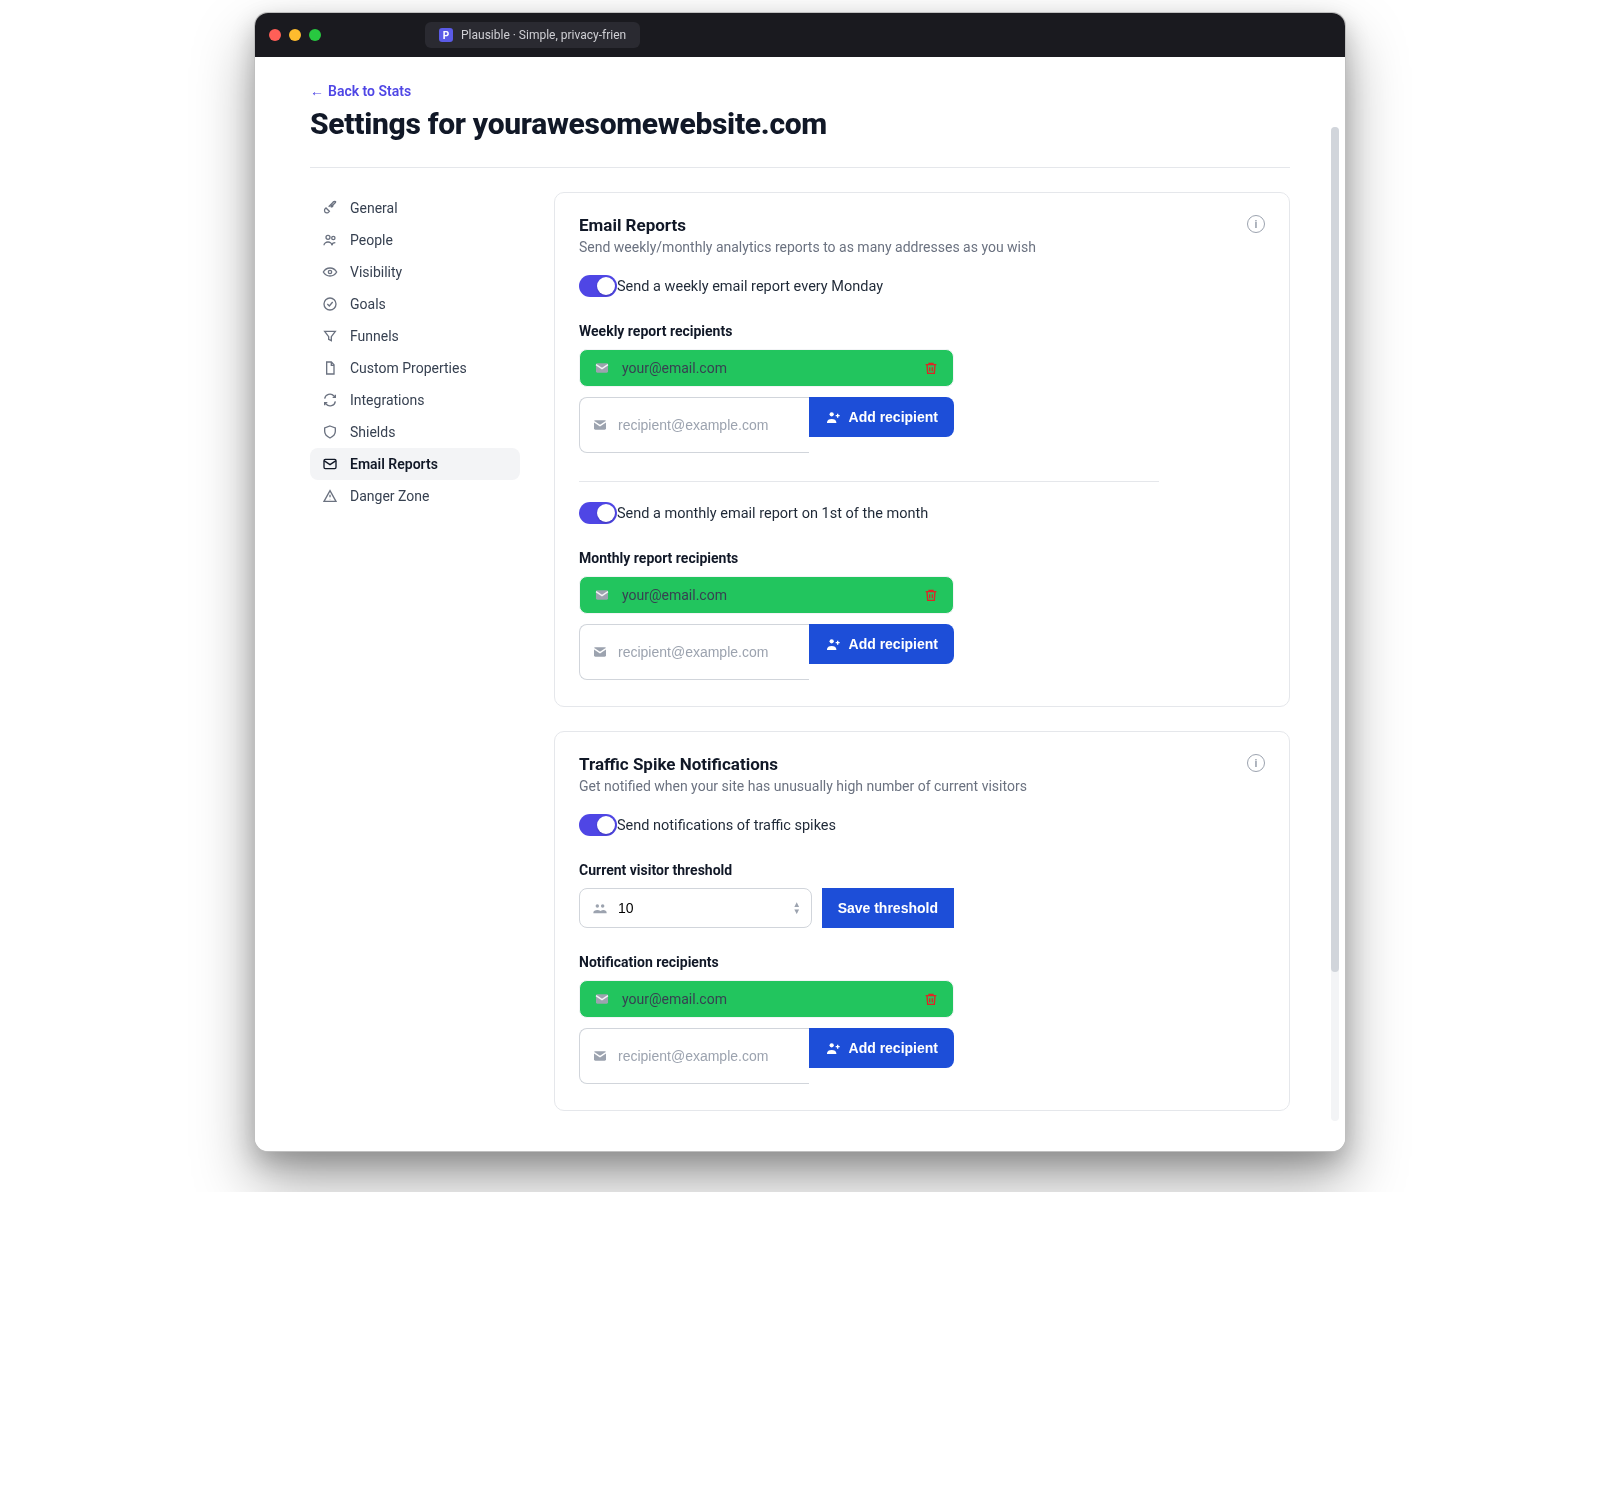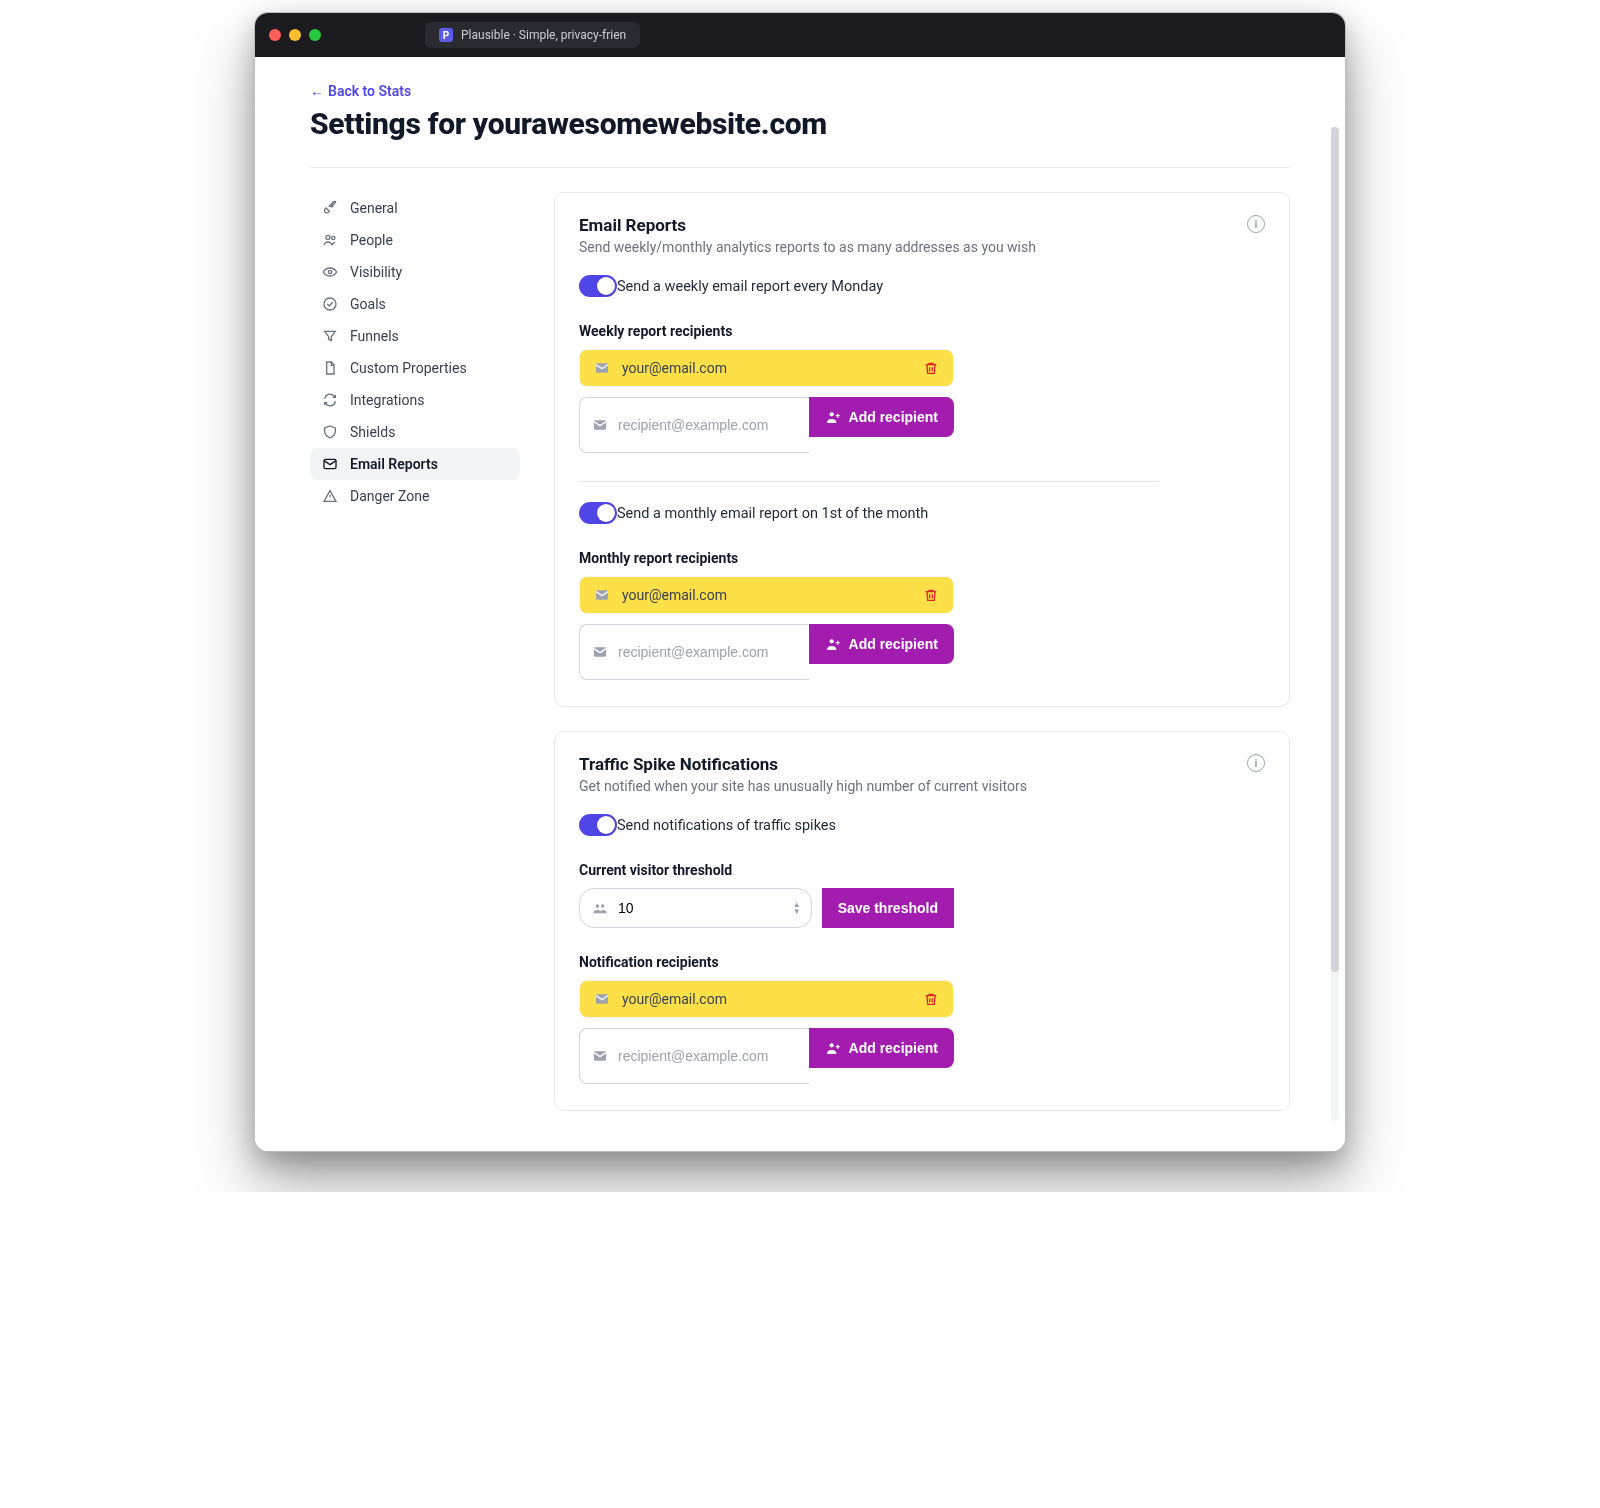--- a/index.html
+++ b/index.html
@@ -103,51 +103,51 @@
   .toggle .knob {
     position:absolute; top:2px; right:2px;
     width:18px; height:18px; border-radius:50%; background:#fff;
     box-shadow:0 1px 2px rgba(0,0,0,.2);
   }
   .toggle-label { font-size:14.5px; color:#1f2937; }
   .section-label { font-size:14px; font-weight:700; color:#111827; margin-top:26px; }
   .recipient-block { margin-top:10px; }
   .recipient-pill {
     display:flex; align-items:flex-start; gap:12px;
-    background:#fde047; border:1px solid #f3f4f6;
+    background:#22c55e; border:1px solid #f3f4f6;
     border-radius:8px; padding:10px 14px;
     max-width:375px;
   }
   .recipient-pill .mail-ic { color:#6b7280; display:inline-flex; }
   .recipient-pill .email { font-size:14px; color:#374151; flex:1; }
   .recipient-pill .trash { color:#dc2626; cursor:pointer; display:inline-flex;}
   .input-row { display:flex; margin-top:10px; max-width:375px; }
   .input-wrap {
     flex:1; display:flex; align-items:center; gap:10px;
     border:1px solid #d1d5db; border-right:none;
     border-radius:8px 0 0 8px; padding:0 12px; height:56px;
     background:#fff;
   }
   .input-wrap input {
     border:none; outline:none; font-size:14px; color:#111827; width:100%;
     background:transparent;
   }
   .input-wrap input::placeholder { color:#9ca3af; }
   .btn {
-    background:#a21caf; color:#fff; border:none;
+    background:#1d4ed8; color:#fff; border:none;
     border-radius:0 8px 8px 0; padding:0 16px; height:40px;
     font-size:14px; font-weight:600; cursor:pointer;
     display:inline-flex; align-items:center; gap:8px;
   }
   .btn.standalone { border-radius:0; }
   .thin-hr { height:1px; background:#e5e7eb; margin:28px 0 6px; max-width:580px;}
   .threshold-row { display:flex; gap:10px; margin-top:10px; max-width:375px; }
   .number-input {
     flex:1; display:flex; align-items:center; gap:10px;
-    border:1px solid #d1d5db; border-radius:15px; height:40px; padding:0 10px 0 12px;
+    border:1px solid #d1d5db; border-radius:8px; height:40px; padding:0 10px 0 12px;
     background:#fff;
   }
   .number-input input { border:none; outline:none; font-size:14px; width:100%; background:transparent;}
   .spinner { display:flex; flex-direction:column; gap:0; color:#9ca3af; font-size:8px; line-height:7px; cursor:pointer;}
   .scroll-indicator { position:absolute; right:6px; top:70px; bottom:30px; width:8px; background:#f3f4f6; border-radius:4px;}
   .scroll-indicator .thumb { position:absolute; left:0; right:0; top:0; height:85%; background:#d1d5db; border-radius:4px;}
   svg { display:block; }
 </style>
 </head>
 <body>

